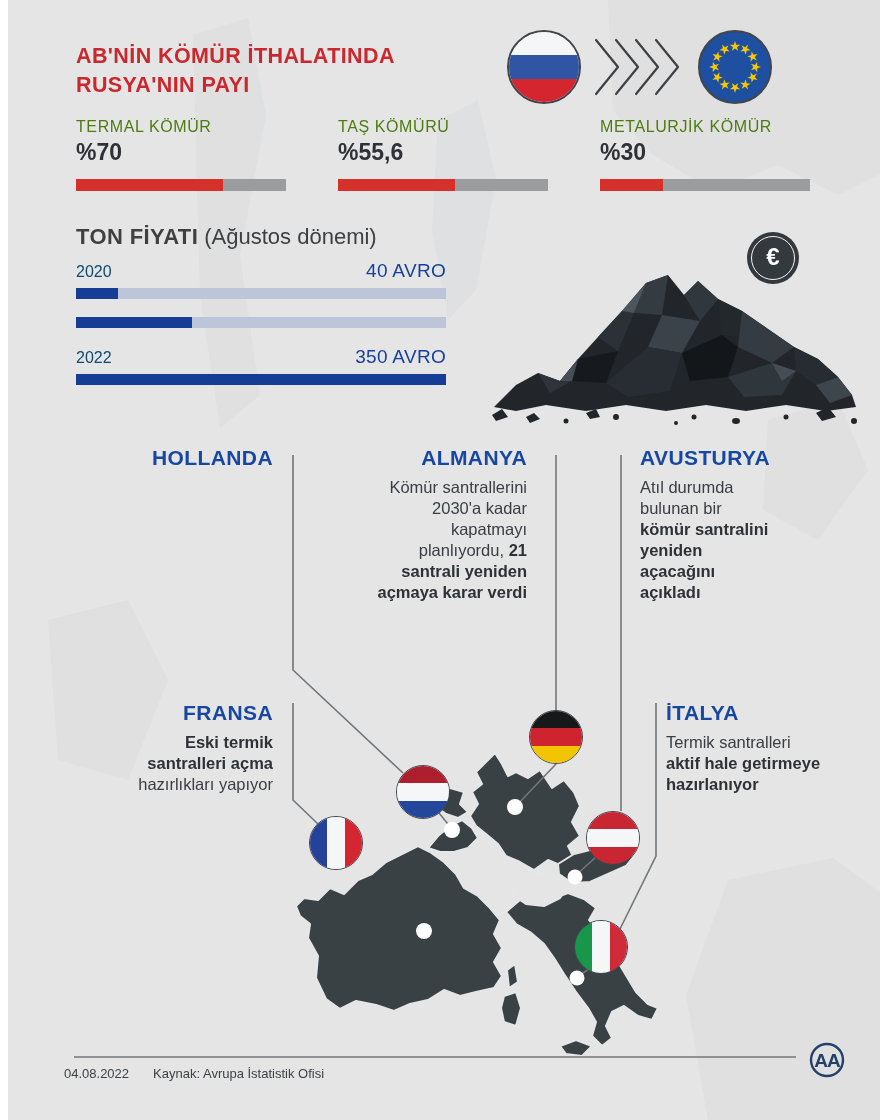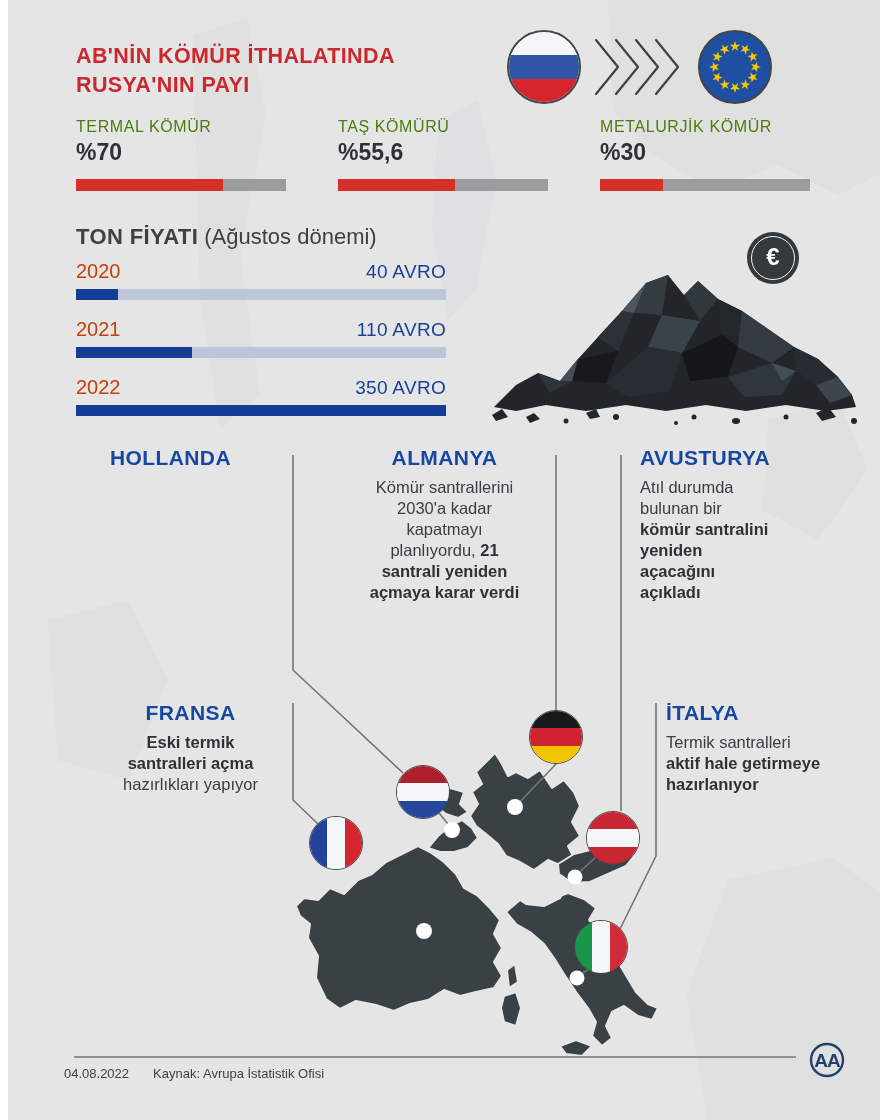--- a/index.html
+++ b/index.html
@@ -26,38 +26,38 @@
   .stat .val{font-size:23px;font-weight:bold;color:#2e3237;margin-top:3px;line-height:26px}
   .stat .bar{margin-top:14px;height:12px;background:#9b9c9e;position:relative}
   .stat .bar .fill{position:absolute;left:0;top:0;bottom:0;background:#d5312a}
 
   
   .price-title{left:68px;top:224px;z-index:3;font-size:22px;color:#3c4044}
   .price-title b{color:#404040;letter-spacing:.4px}
   .price-rows{left:68px;top:260px;width:370px;z-index:3}
   .prow{margin-bottom:18px}
   .prow .line1{display:flex;justify-content:space-between;align-items:baseline}
-  .prow .year{font-size:20px;color:#c2410c}
+  .prow .year{font-size:16px;color:#0c4a6e}
   .prow .pval{font-size:19px;font-weight:normal;color:#17409a;letter-spacing:.3px}
   .prow .pbar{margin-top:6px;height:11px;background:#bdc6d9;position:relative}
   .prow .pbar .fill{position:absolute;left:0;top:0;bottom:0;background:#163d96}
 
   
   .coin{left:739px;top:232px;width:52px;height:52px;border-radius:50%;
         background:#34393d;z-index:3;display:flex;align-items:center;justify-content:center}
   .coin .ring{width:42px;height:42px;border-radius:50%;border:1.6px solid #f4f4f4;
         display:flex;align-items:center;justify-content:center}
   .coin .eur{color:#fff;font-size:24px;font-weight:bold;margin-top:-2px}
 
   
   .country{z-index:3}
   .country .ctitle{font-size:21px;font-weight:bold;color:#1747a0;letter-spacing:.4px}
   .country .cbody{margin-top:7px;font-size:16.5px;line-height:21px;color:#3a3e43}
   .country .cbody b{color:#2e3237}
-  .ra{text-align:center}
+  .ra{text-align:right}
 
   
   .fline{left:66px;top:1056px;width:722px;height:2px;background:#8f9092;z-index:3}
   .ftext{left:56px;top:1066px;z-index:3;font-size:13px;color:#3e4145;display:flex;gap:24px}
 </style>
 </head>
 <body>
 <div id="root">
 
 <svg class="abs" style="left:0;top:0;z-index:1" width="880" height="1120" viewBox="0 0 880 1120">
@@ -221,24 +221,20 @@
   <div class="prow">
     <div class="line1">
       <span class="year">2020</span>
       <span class="pval">40 AVRO</span>
     </div>
     <div class="pbar">
       <div class="fill" style="width: 11.4%;"></div>
     </div>
   </div>
   <div class="prow">
-    <div class="line1">
-      <span class="year">2021</span>
-      <span class="pval">110 AVRO</span>
-    </div>
     <div class="pbar">
       <div class="fill" style="width: 31.4%;"></div>
     </div>
   </div>
   <div class="prow">
     <div class="line1">
       <span class="year">2022</span>
       <span class="pval">350 AVRO</span>
     </div>
     <div class="pbar">

